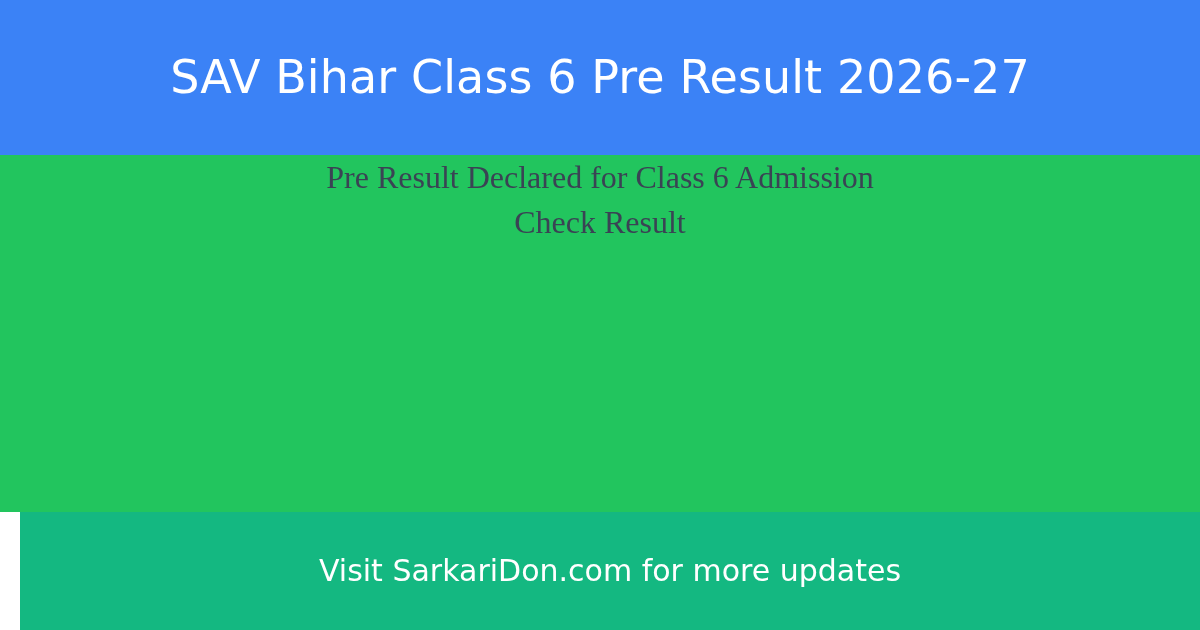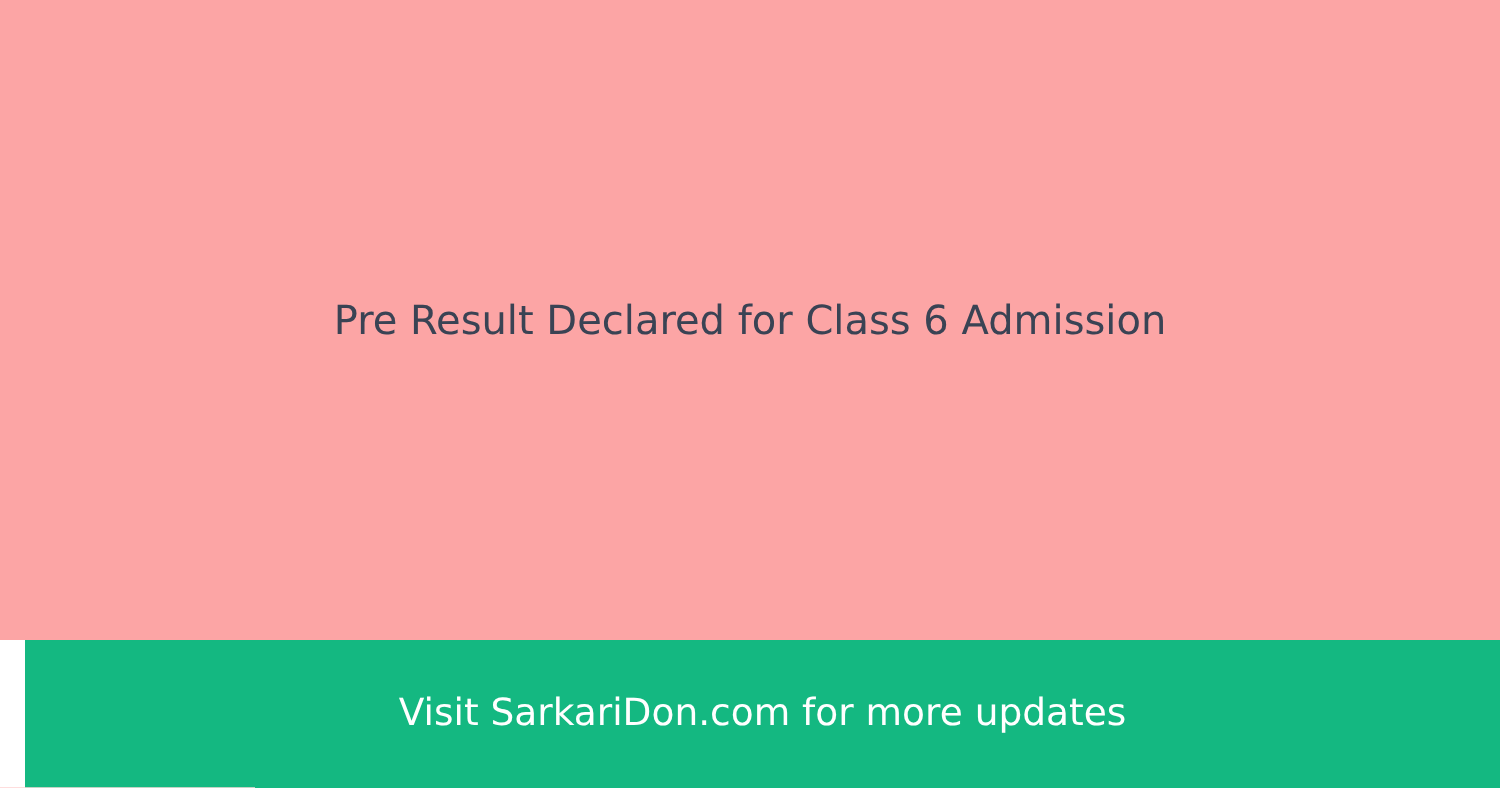--- a/index.html
+++ b/index.html
@@ -43,27 +43,28 @@
     line-height: 1.12;
     font-weight: 400;
     text-align: center;
     letter-spacing: 0.1px;
     white-space: nowrap;
   }
 
   
   .body-band {
     flex: 1 1 auto;
-    background: #fca5a5;
+    background: #22c55e;
     display: flex;
     flex-direction: column;
     align-items: center;
-    justify-content: center;
+    justify-content: flex-start;
     box-sizing: border-box;
     padding: 0 60px;
+    font-family: Liberation Serif, serif;
   }
 
   .body-lines {
     text-align: center;
     color: #3a4354;
     font-size: 32px;
     line-height: 45px;
     font-weight: 400;
   }
 
@@ -92,24 +93,28 @@
     font-weight: 400;
     text-align: center;
     white-space: nowrap;
   }
 </style>
 </head>
 <body>
 
 <div class="og-card">
 
+  <div class="header-band">
+    <h1 class="header-title">SAV Bihar Class 6 Pre Result 2026-27</h1>
+  </div>
 
   <div class="body-band">
     <div class="body-lines">
       <span class="body-line">Pre Result Declared for Class 6 Admission</span>
+      <span class="body-line">Check Result</span>
     </div>
   </div>
 
   <div class="footer-band">
     <div class="footer-text">Visit SarkariDon.com for more updates</div>
   </div>
 
 </div>
 
 </body></html>

